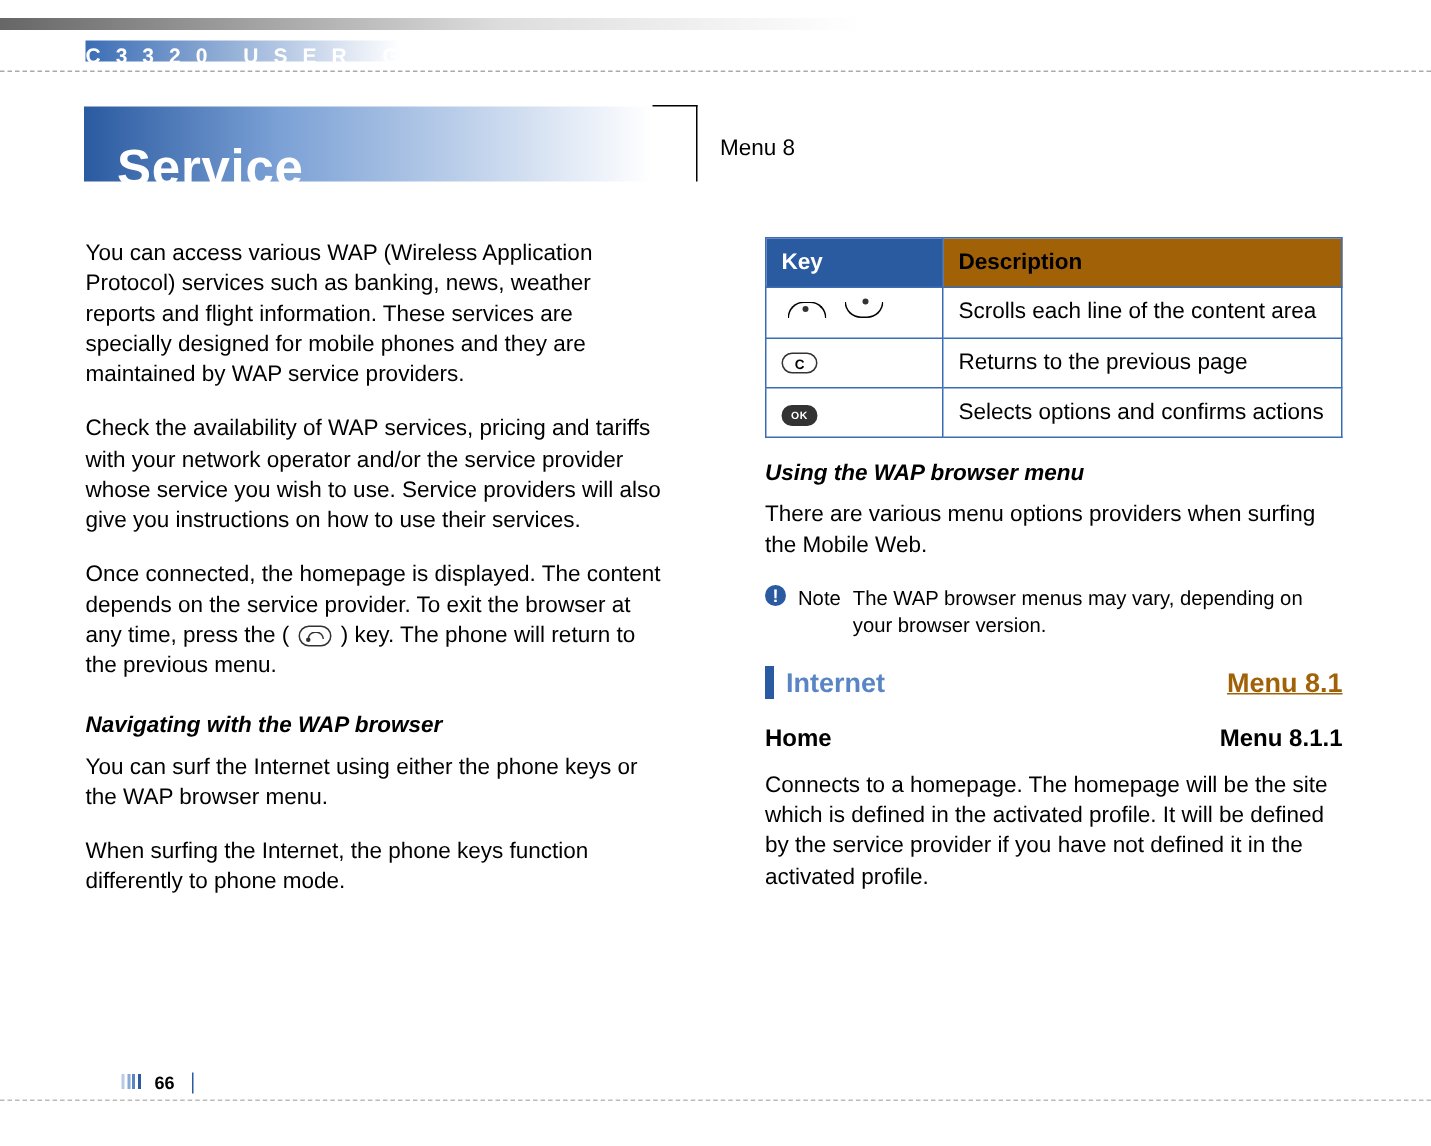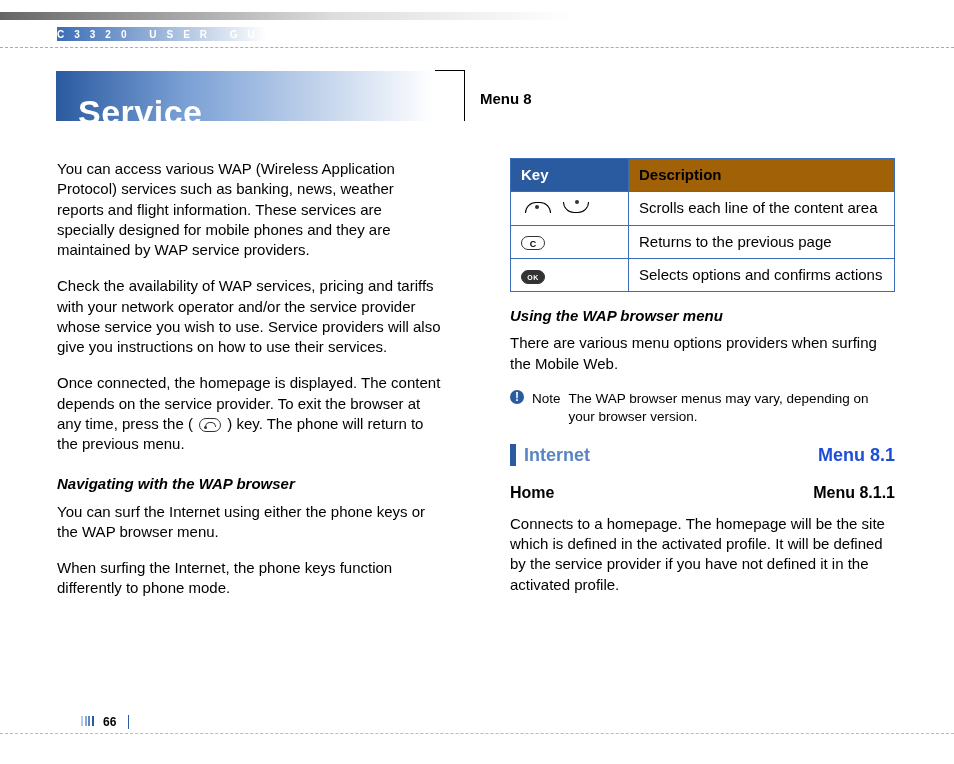--- a/index.html
+++ b/index.html
@@ -19,21 +19,21 @@
     top: 12px;
     height: 8px;
     width: 100%;
     background: linear-gradient(to right, #666 0%, #ddd 35%, #fff 60%);
     z-index: 2;
   }
   .header-letters {
     position: absolute;
     left: 57px;
     top: 29px;
-    font-size: 10px;
+    font-size: 14px;
     letter-spacing: 10px;
     color: #fff;
     font-weight: bold;
     font-family: Arial, sans-serif;
     z-index: 4;
   }
   .header-bg {
     position: absolute;
     left: 57px;
     top: 27px;
@@ -74,35 +74,35 @@
     top: 70px;
     width: 30px;
     height: 51px;
     border-top: 1px solid #000;
     border-right: 1px solid #000;
   }
   .menu8 {
     position: absolute;
     left: 480px;
     top: 90px;
-    font-weight: bold;
+    font-weight: normal;
     font-size: 15px;
   }
   .col {
     position: absolute;
     width: 385px;
     line-height: 1.35;
   }
   .col-left { left: 57px; top: 159px; }
   .col-right { left: 510px; top: 158px; }
   p { margin-bottom: 16px; }
   .subhead { font-weight: bold; font-style: italic; margin-bottom: 7px; margin-top: 20px; }
   .section-row { border-left: 6px solid #2a5aa0; padding-left: 8px; display: flex; justify-content: space-between; margin: 18px 0 16px 0; height: 22px; align-items: center; }
   .section-row .a { color: #5a85c4; font-weight: bold; font-size: 18px; }
-  .section-row .b { color: #1d4ed8; font-weight: bold; font-size: 18px; }
+  .section-row .b { color: #a16207; font-weight: bold; font-size: 18px; text-decoration: underline; }
   .home-row { display: flex; justify-content: space-between; font-weight: bold; margin-bottom: 10px; font-size: 16px; }
   .note-row { display: flex; margin: 10px 0 18px 0; gap: 8px; font-size: 13.5px; }
   .note-bullet {
     width: 14px; height: 14px; border-radius: 50%; background: #2a5aa0; color:#fff;
     font-size: 12px; font-weight: bold; text-align: center; line-height: 14px; flex: 0 0 14px;
   }
   .note-lbl { font-weight: normal; flex: 0 0 auto; }
   .note-txt { flex: 1; }
   table.keytbl { border-collapse: collapse; width: 100%; margin-bottom: 14px; }
   table.keytbl td, table.keytbl th { border: 1px solid #3a6db5; padding: 6px 10px; text-align: left; vertical-align: middle; }

